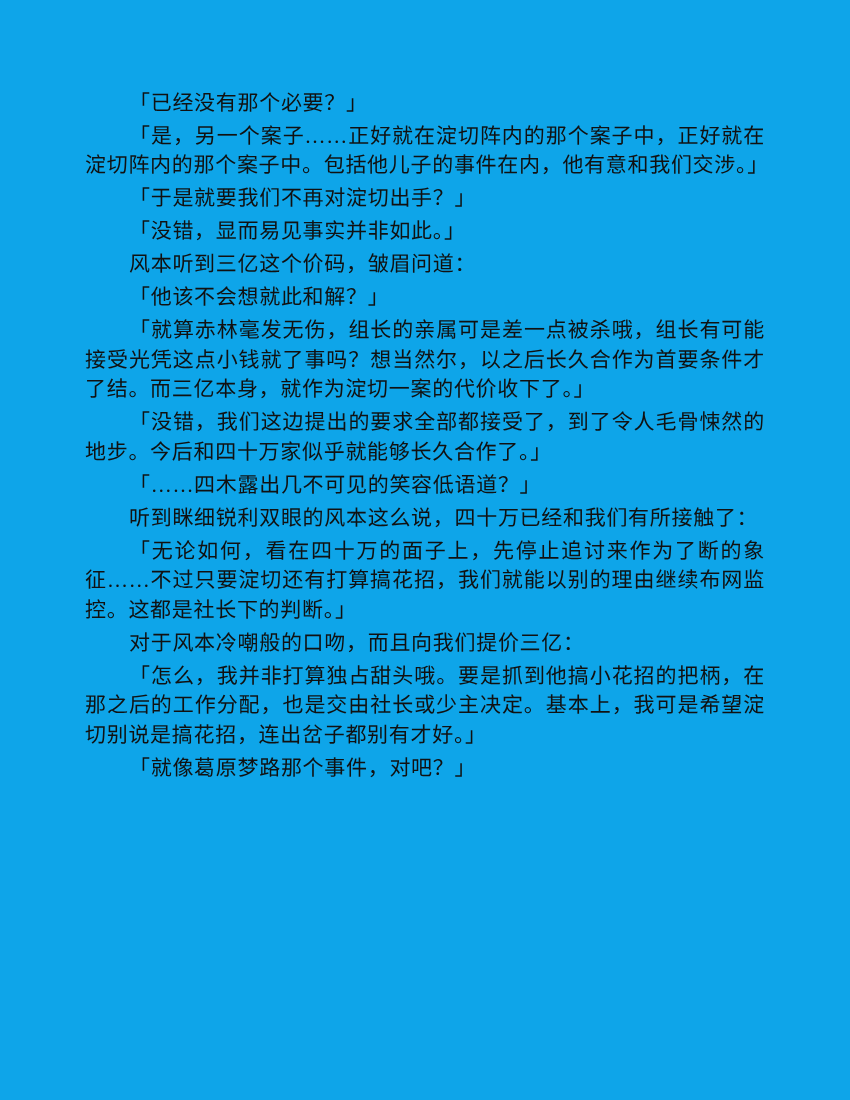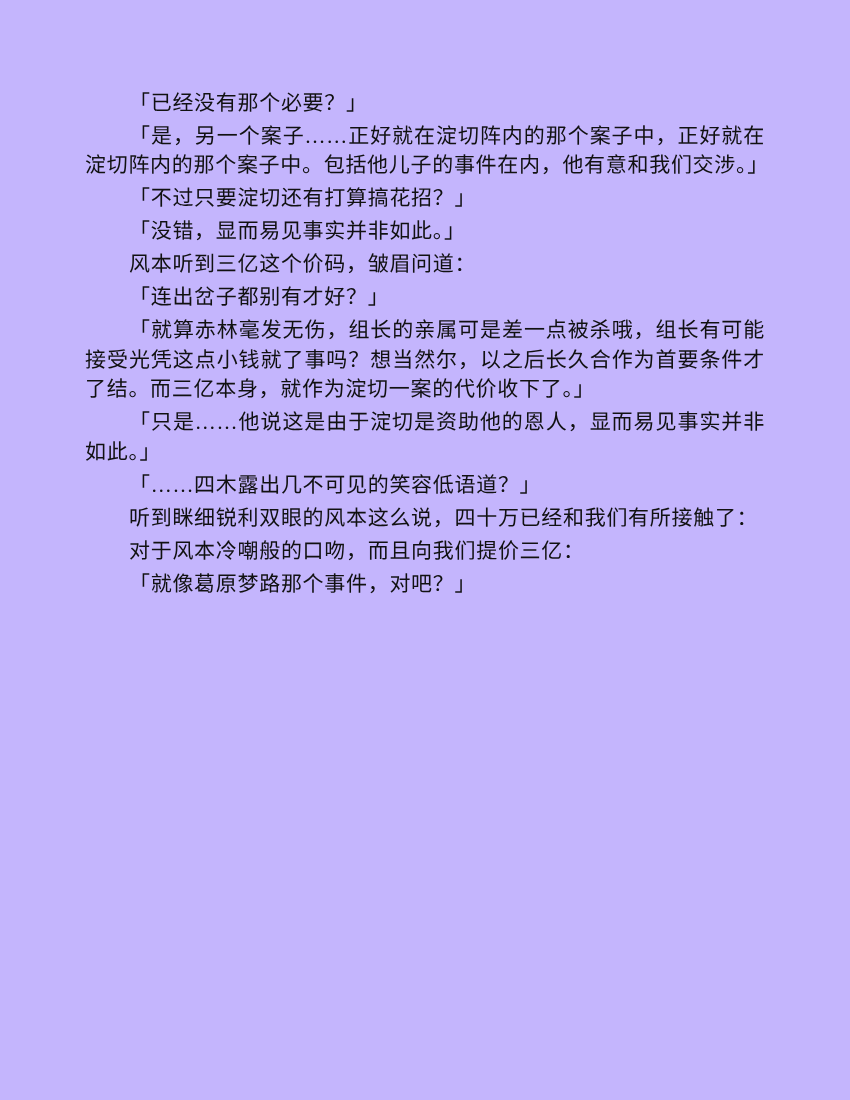--- a/index.html
+++ b/index.html
@@ -5,21 +5,21 @@
   html, body {
     margin: 0;
     padding: 0;
     background: #ffffff;
   }
   .page {
     position: relative;
     width: 850px;
     height: 1100px;
     box-sizing: border-box;
-    background: #c4b5fd;
+    background: #0ea5e9;
     padding: 85px 85px 0 85px;
     overflow: hidden;
     font-family: "Liberation Serif", "DejaVu Serif", serif;
     color: #111111;
   }
   .page p {
     margin: 3.5px 0;
     font-size: 21px;
     line-height: 29.5px;
     letter-spacing: 0.7px;
@@ -29,23 +29,25 @@
     line-break: strict;
     word-break: normal;
   }
 </style>
 </head>
 <body>
 
 <main class="page">
   <p>「已经没有那个必要？」</p>
   <p>「是，另一个案子……正好就在淀切阵内的那个案子中，正好就在淀切阵内的那个案子中。包括他儿子的事件在内，他有意和我们交涉。」</p>
-  <p>「不过只要淀切还有打算搞花招？」</p>
+  <p>「于是就要我们不再对淀切出手？」</p>
   <p>「没错，显而易见事实并非如此。」</p>
   <p>风本听到三亿这个价码，皱眉问道：</p>
-  <p>「连出岔子都别有才好？」</p>
+  <p>「他该不会想就此和解？」</p>
   <p>「就算赤林毫发无伤，组长的亲属可是差一点被杀哦，组长有可能接受光凭这点小钱就了事吗？想当然尔，以之后长久合作为首要条件才了结。而三亿本身，就作为淀切一案的代价收下了。」</p>
-  <p>「只是……他说这是由于淀切是资助他的恩人，显而易见事实并非如此。」</p>
+  <p>「没错，我们这边提出的要求全部都接受了，到了令人毛骨悚然的地步。今后和四十万家似乎就能够长久合作了。」</p>
   <p>「……四木露出几不可见的笑容低语道？」</p>
   <p>听到眯细锐利双眼的风本这么说，四十万已经和我们有所接触了：</p>
+  <p>「无论如何，看在四十万的面子上，先停止追讨来作为了断的象征……不过只要淀切还有打算搞花招，我们就能以别的理由继续布网监控。这都是社长下的判断。」</p>
   <p>对于风本冷嘲般的口吻，而且向我们提价三亿：</p>
+  <p>「怎么，我并非打算独占甜头哦。要是抓到他搞小花招的把柄，在那之后的工作分配，也是交由社长或少主决定。基本上，我可是希望淀切别说是搞花招，连出岔子都别有才好。」</p>
   <p>「就像葛原梦路那个事件，对吧？」</p>
 </main>
 
 </body></html>

